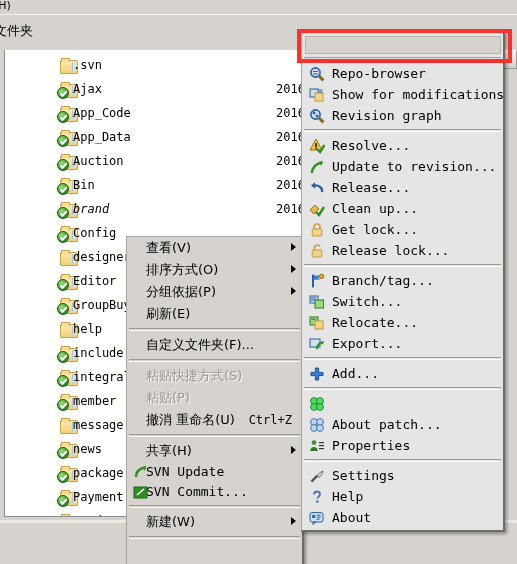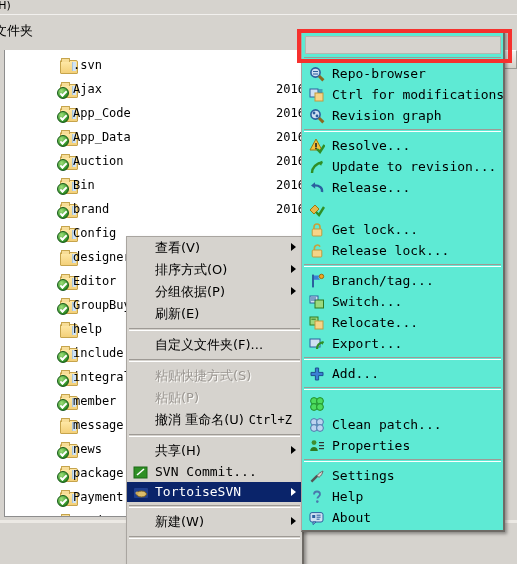--- a/index.html
+++ b/index.html
@@ -117,40 +117,40 @@
   #ctx-menu{
     position:absolute;left:126px;top:236px;width:178px;
     background:#d6d3ce;
     border:1px solid #a9a5a0;
     border-right:2px solid #6e6a65;border-bottom:2px solid #6e6a65;
     box-sizing:border-box;
     box-shadow:2px 2px 3px rgba(0,0,0,.35);
   }
   .mi{
     position:relative;height:20px;line-height:20px;
-    padding-left:28px;font-size:13px;color:#000;white-space:nowrap;
+    padding-left:19px;font-size:13px;color:#000;white-space:nowrap;
   }
   .mi.big{height:22px;line-height:22px;}
   .mi.dis{color:#9a9691;text-shadow:1px 1px 0 #fbfaf8;}
   .mi.sel{background:#0a246a;color:#ffffff;}
   .mi .arw{
     position:absolute;right:6px;top:6px;
     border-top:4px solid transparent;border-bottom:4px solid transparent;
     border-left:5px solid #000;
   }
   .mi.sel .arw{border-left-color:#fff;}
   .mi .accel{position:absolute;right:10px;top:0;font-size:12px;}
   .sep{height:1px;margin:3px 2px 3px 2px;
     border-top:1px solid #9e9a95;border-bottom:1px solid #ffffff;}
   .mi .micon{position:absolute;left:6px;top:2px;width:16px;height:16px;}
 
   
   #svn-menu{
     position:absolute;left:301px;top:30px;width:204px;
-    background:#5eead4;
+    background:#e5e5e5;
     border:1px solid #a9a5a0;
     border-right:2px solid #6e6a65;border-bottom:2px solid #6e6a65;
     box-sizing:border-box;
     box-shadow:2px 2px 3px rgba(0,0,0,.35);
     padding:2px 0 2px 0;
   }
   .si{
     position:relative;height:21px;line-height:21px;
     padding-left:30px;font-size:13px;color:#000;white-space:nowrap;
     font-family:"DejaVu Sans Mono","Liberation Mono",monospace;
@@ -227,21 +227,21 @@
           </span>
           <span class="fname">Auction</span>
         </div>
         <div class="frow" style="top: 124px;">
           <span class="fic">
             <span class="folder"></span>
             <span class="ovl"></span>
           </span>
           <span class="fname">Bin</span>
         </div>
-        <div class="frow" style="top: 148px;">
+        <div class="frow" style="top: 148px; font-style: italic;">
           <span class="fic">
             <span class="folder"></span>
             <span class="ovl"></span>
           </span>
           <span class="fname">brand</span>
         </div>
         <div class="frow" style="top: 172px;">
           <span class="fic">
             <span class="folder"></span>
             <span class="ovl"></span>
@@ -376,28 +376,27 @@
       <div class="mi big"><span class="cn">刷新(E)</span></div>
       <div class="sep"></div>
       <div class="mi big"><span class="cn">自定义文件夹(F)...</span></div>
       <div class="sep"></div>
       <div class="mi big dis"><span class="cn">粘贴快捷方式(S)</span></div>
       <div class="mi big dis"><span class="cn">粘贴(P)</span></div>
       <div class="mi big"><span class="cn">撤消 重命名(U)</span><span class="accel">Ctrl+Z</span></div>
       <div class="sep"></div>
       <div class="mi big"><span class="cn">共享(H)</span><span class="arw"></span></div>
       <div class="mi"><span class="micon"><svg width="16" height="16" viewBox="0 0 16 16">
+            <path d="M3 13C3 6 8 4 13 3" stroke="#2f8f25" stroke-width="2.4" fill="none"></path>
+            <path d="M13 3l-4.6.3L11.8 6.7z" fill="#2f8f25"></path>
+          </svg></span><span>SVN Update</span></div>
+      <div class="mi"><span class="micon"><svg width="16" height="16" viewBox="0 0 16 16">
             <rect x="1" y="3" width="13" height="11" fill="#2f8f25" stroke="#1d6b17"></rect>
             <path d="M4 11L11 5" stroke="#fff" stroke-width="1.6"></path>
           </svg></span><span>SVN Commit...</span></div>
-      <div class="mi sel"><span class="micon"><svg width="16" height="16" viewBox="0 0 16 16">
-            <rect x="1" y="4" width="14" height="10" rx="1" fill="#1f3f8f"></rect>
-            <ellipse cx="8.5" cy="10" rx="5" ry="3" fill="#d9bb6a" stroke="#7a5f1f"></ellipse>
-            <circle cx="4" cy="9" r="1.6" fill="#c9a75a"></circle>
-          </svg></span><span>TortoiseSVN</span><span class="arw"></span></div>
       <div class="sep"></div>
       <div class="mi big"><span class="cn">新建(W)</span><span class="arw"></span></div>
       <div class="sep"></div>
       <div class="mi big"></div>
     </div>
 </div>
 
 <div id="svn-menu">
   <div id="svn-host">
       <div class="si"><span class="sicon"><svg width="16" height="16" viewBox="0 0 16 16">
@@ -410,21 +409,21 @@
       <div class="sep"></div>
       <div class="si"><span class="sicon"><svg width="16" height="16" viewBox="0 0 16 16">
             <circle cx="6.5" cy="6.5" r="4.6" fill="#cfe0f2" stroke="#2b5f9e" stroke-width="1.6"></circle>
             <path d="M10 10l4.4 4.4" stroke="#8a6a22" stroke-width="3"></path>
             <path d="M4 5.5h5M4 8h5" stroke="#2b5f9e"></path>
           </svg></span><span>Repo-browser</span></div>
       <div class="si"><span class="sicon"><svg width="16" height="16" viewBox="0 0 16 16">
             <rect x="1" y="2" width="8" height="8" fill="#cfe0f2" stroke="#2b5f9e"></rect>
             <rect x="6" y="6" width="8" height="8" fill="#f6d487" stroke="#c09a3e"></rect>
             <path d="M9.5 3h4M9.5 5h4" stroke="#2b5f9e"></path>
-          </svg></span><span>Ctrl for modifications</span></div>
+          </svg></span><span>Show for modifications</span></div>
       <div class="si"><span class="sicon"><svg width="16" height="16" viewBox="0 0 16 16">
             <circle cx="6.5" cy="6.5" r="4.6" fill="#cfe0f2" stroke="#2b5f9e" stroke-width="1.6"></circle>
             <path d="M10 10l4.4 4.4" stroke="#8a6a22" stroke-width="3"></path>
             <circle cx="5" cy="5" r="1.4" fill="#2b5f9e"></circle>
             <circle cx="8" cy="8" r="1.4" fill="#2b5f9e"></circle>
           </svg></span><span>Revision graph</span></div>
       <div class="sep"></div>
       <div class="si"><span class="sicon"><svg width="16" height="16" viewBox="0 0 16 16">
             <path d="M7 1L13 12H1z" fill="#f2c23a" stroke="#9a7a10"></path>
             <rect x="6.2" y="5" width="1.6" height="4" fill="#222"></rect>
@@ -435,21 +434,21 @@
             <path d="M3 14C3 7 8 4.5 13.5 3" stroke="#2f8f25" stroke-width="2.4" fill="none"></path>
             <path d="M13.5 3l-4.8.4 3.5 3.4z" fill="#2f8f25"></path>
           </svg></span><span>Update to revision...</span></div>
       <div class="si"><span class="sicon"><svg width="16" height="16" viewBox="0 0 16 16">
             <path d="M13 12c.6-4.4-2.4-6.6-7.4-6.6" stroke="#2b5f9e" stroke-width="2.4" fill="none"></path>
             <path d="M6 2.2L2 5.6l4.2 3.2z" fill="#2b5f9e"></path>
           </svg></span><span>Release...</span></div>
       <div class="si"><span class="sicon"><svg width="16" height="16" viewBox="0 0 16 16">
             <path d="M1 9l5-5 4 4-5 5z" fill="#e8b84a" stroke="#9a7a10"></path>
             <path d="M7 11l3 3 5-8" stroke="#2f8f25" stroke-width="2.4" fill="none"></path>
-          </svg></span></div>
+          </svg></span><span>Clean up...</span></div>
       <div class="si"><span class="sicon"><svg width="16" height="16" viewBox="0 0 16 16">
             <path d="M5 7V5a3 3 0 016 0v2" stroke="#c9a03a" stroke-width="1.6" fill="none"></path>
             <rect x="3.2" y="7" width="9.6" height="7" rx="1" fill="#f6d487" stroke="#c09a3e"></rect>
           </svg></span><span>Get lock...</span></div>
       <div class="si"><span class="sicon"><svg width="16" height="16" viewBox="0 0 16 16">
             <path d="M5.4 7V5a3 3 0 015.6-1.4" stroke="#c9a03a" stroke-width="1.6" fill="none"></path>
             <rect x="3.2" y="7" width="9.6" height="7" rx="1" fill="#f6d487" stroke="#c09a3e"></rect>
           </svg></span><span>Release lock...</span></div>
       <div class="sep"></div>
       <div class="si"><span class="sicon"><svg width="16" height="16" viewBox="0 0 16 16">
@@ -481,21 +480,21 @@
             <circle cx="5" cy="5" r="3.4" fill="#4ddc5e" stroke="#1f8f2a"></circle>
             <circle cx="11" cy="5" r="3.4" fill="#4ddc5e" stroke="#1f8f2a"></circle>
             <circle cx="5" cy="11" r="3.4" fill="#4ddc5e" stroke="#1f8f2a"></circle>
             <circle cx="11" cy="11" r="3.4" fill="#4ddc5e" stroke="#1f8f2a"></circle>
           </svg></span></div>
       <div class="si"><span class="sicon"><svg width="16" height="16" viewBox="0 0 16 16">
             <circle cx="5" cy="5" r="3.4" fill="#bcd4ef" stroke="#4a78ac"></circle>
             <circle cx="11" cy="5" r="3.4" fill="#bcd4ef" stroke="#4a78ac"></circle>
             <circle cx="5" cy="11" r="3.4" fill="#bcd4ef" stroke="#4a78ac"></circle>
             <circle cx="11" cy="11" r="3.4" fill="#bcd4ef" stroke="#4a78ac"></circle>
-          </svg></span><span>Clean patch...</span></div>
+          </svg></span><span>About patch...</span></div>
       <div class="si"><span class="sicon"><svg width="16" height="16" viewBox="0 0 16 16">
             <circle cx="5" cy="4.6" r="2.4" fill="#3f8f2f"></circle>
             <path d="M1.2 13c0-2.6 1.8-4 3.8-4s3.8 1.4 3.8 4z" fill="#2f7a22"></path>
             <rect x="10" y="4" width="5" height="1.2" fill="#333"></rect>
             <rect x="10" y="7" width="5" height="1.2" fill="#333"></rect>
             <rect x="10" y="10" width="5" height="1.2" fill="#333"></rect>
           </svg></span><span>Properties</span></div>
       <div class="sep"></div>
       <div class="si"><span class="sicon"><svg width="16" height="16" viewBox="0 0 16 16">
             <path d="M2.4 13.6l6-6" stroke="#555" stroke-width="2.4"></path>

